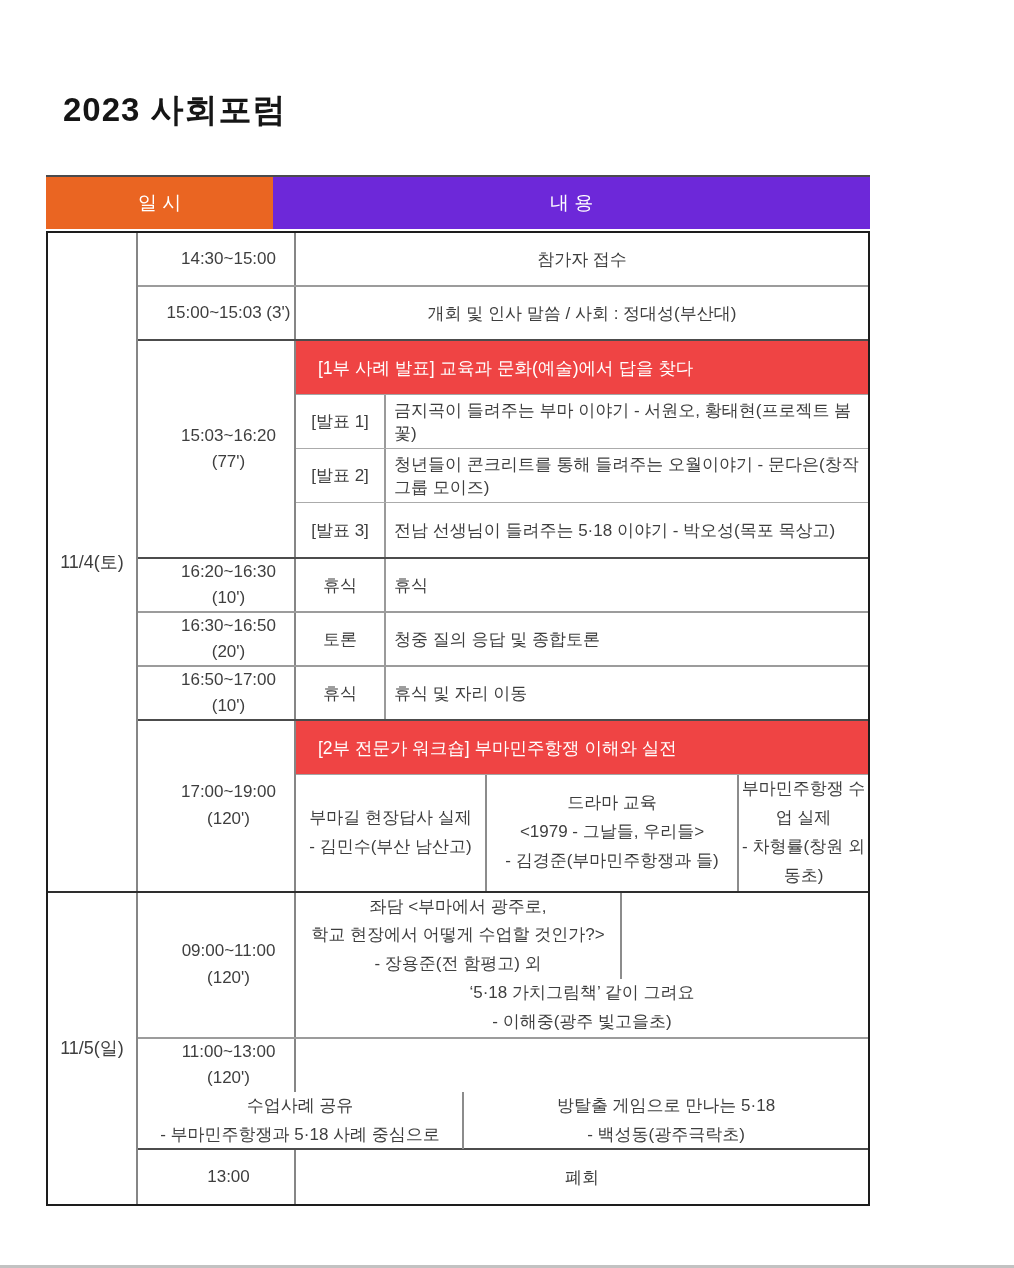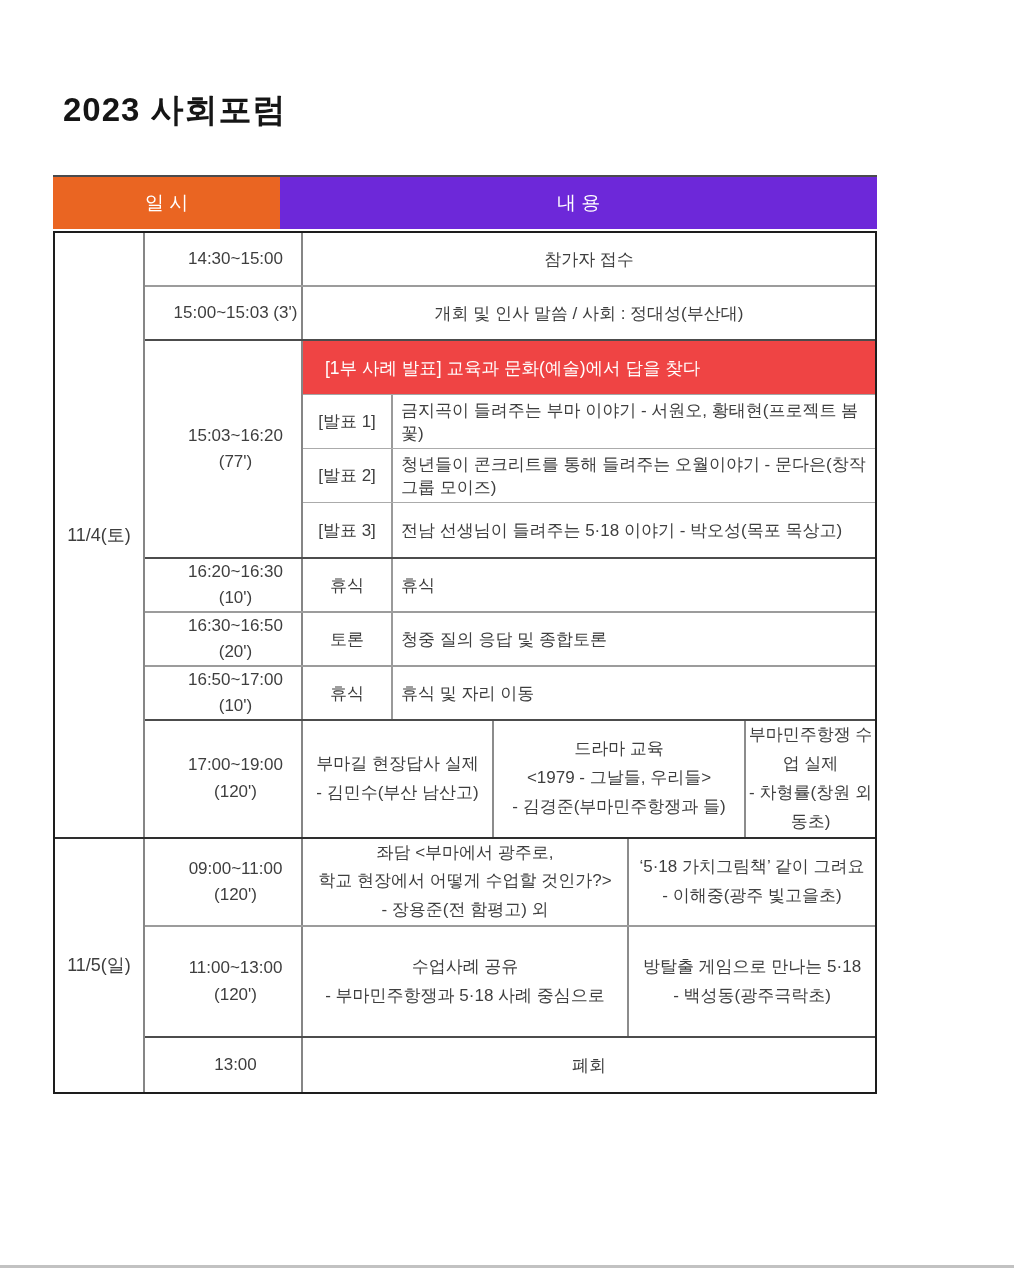--- a/index.html
+++ b/index.html
@@ -5,39 +5,39 @@
   * { margin:0; padding:0; box-sizing:border-box; }
   html,body { background:#ffffff; }
   .page {
     position:relative; width:1014px; height:1268px; background:#ffffff;
     font-family:"Liberation Sans", sans-serif; color:#3e3e3e; overflow:hidden;
   }
   .title {
     position:absolute; left:63px; top:88px;
     font-size:33px; font-weight:900; color:#151515; letter-spacing:1px;
   }
-  .tbl { position:absolute; left:53px; top:175px; width:824px; }
+  .tbl { position:absolute; left:46px; top:175px; width:824px; }
 
   
   .thead { display:flex; height:54px; margin-bottom:2px; border-top:2px solid #4a4b4d; }
   .th { display:flex; align-items:center; justify-content:center; color:#fff; font-size:19px; font-weight:500; }
   .th-date { width:248px; background:#EA6522; }
   .th-content { width:652px; background:#6d28d9; }
 
   
   .tbody { border:2px solid #1d1d1d; }
   .block { display:flex; align-items:stretch; }
   .block + .block { border-top:2px solid #2e2e2e; }
   .date {
     width:90px; flex-shrink:0; border-right:2px solid #868686;
     display:flex; align-items:center; justify-content:center; font-size:18px;
   }
   .rows { flex:1; display:flex; flex-direction:column; }
   .row { display:flex; align-items:stretch; }
-  .h54 { height:54px; } .h110 { height:110px; } .h111 { height:111px; }
+  .h54 { height:54px; } .h110 { height:110px; } .h111 { height:111px;flex-direction:column; }
   .sep { border-bottom:2px solid #9c9c9c; }
   .sep-dark { border-bottom:2px solid #4c4c4c; }
   .cell { display:flex; align-items:center; justify-content:center; }
   .time {
     width:158px; flex-shrink:0; border-right:2px solid #868686;
     font-size:17px; flex-direction:column; line-height:1.55; text-align:center;padding-left:25px;
   }
   .sub { width:90px; flex-shrink:0; border-right:2px solid #9a9a9a; font-size:17px; }
   .content { flex:1; font-size:17px; }
   .content.left { justify-content:flex-start; padding-left:8px; }
@@ -131,20 +131,21 @@
             <div class="cell sub">휴식</div>
             <div class="cell content left">휴식 및 자리 이동</div>
           </div>
 
           <div class="row">
             <div class="cell time">
               <div>17:00~19:00</div>
               <div>(120')</div>
             </div>
             <div class="stack">
+              <div class="banner">[2부 전문가 워크숍] 부마민주항쟁 이해와 실전</div>
               <div class="cols h110">
                 <div class="mcell p2c1 vline mtext">
                   <div>
                     <div>부마길 현장답사 실제</div>
                     <div>- 김민수(부산 남산고)</div>
                   </div>
                 </div>
                 <div class="mcell p2c2 vline mtext">
                   <div>
                     <div>드라마 교육</div>

